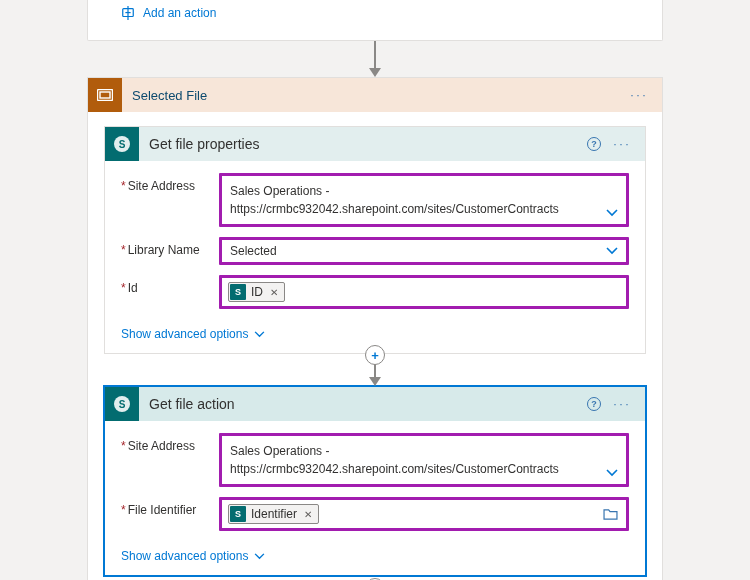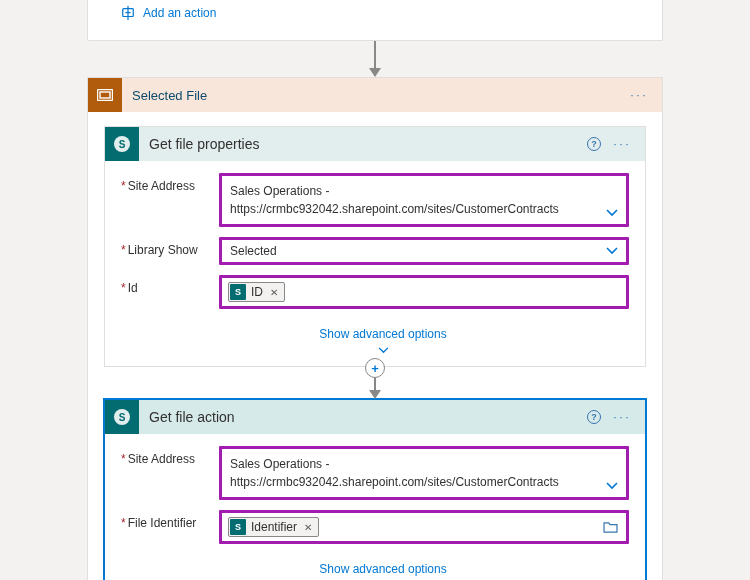--- a/index.html
+++ b/index.html
@@ -38,21 +38,21 @@
   .form-label .req { color: #a4262c; margin-right: 2px; }
   .form-field { flex: 1; border: 3px solid #a21caf; border-radius: 1px; background: #fff; min-height: 28px; display: flex; align-items: center; padding: 4px 28px 4px 8px; position: relative; font-size: 12px; color: #323130; }
   .form-field.multi { flex-wrap: wrap; line-height: 1.5; padding-top: 6px; padding-bottom: 6px; }
   .chev-down { position: absolute; right: 8px; bottom: 7px; color: #0078d4; }
   .folder-ic { position: absolute; right: 8px; top: 50%; transform: translateY(-50%); color: #3875b0; }
 
   .token { display: inline-flex; align-items: center; background: #f3f2f1; border: 1px solid #8a8886; border-radius: 2px; padding: 1px 6px 1px 1px; gap: 5px; height: 20px; }
   .token-icon { width: 16px; height: 16px; background: #036c70; color: #fff; display: flex; align-items: center; justify-content: center; font-size: 9px; font-weight: 700; border-radius: 1px; }
   .token-x { color: #605e5c; font-size: 10px; margin-left: 2px; }
 
-  .advanced-row { color: #0078d4; font-size: 12px; padding-left: 16px; padding-bottom: 12px; display: flex; align-items: center; gap: 6px; flex-direction: column; }
+  .advanced-row { color: #0078d4; font-size: 12px; padding-left: 16px; padding-bottom: 12px; display: flex; align-items: center; gap: 6px; }
 
   .inner-arrow { display: flex; flex-direction: column; align-items: center; position: relative; }
   .inner-arrow .arrow-line { height: 22px; }
 
   svg { display: block; }
   .help-ic { width:14px; height:14px; border:1.5px solid #3875b0; border-radius:50%; display:inline-flex; align-items:center; justify-content:center; font-size:9px; font-weight:700; color:#3875b0; }
 </style>
 </head>
 <body>
 
@@ -111,21 +111,21 @@
                 <div style="width:100%"><span>Sales Operations -</span></div>
                 <div style="width:100%"><span>https://crmbc932042.sharepoint.com/sites/CustomerContracts</span></div>
                 <span class="chev-down">
                     <svg width="12" height="8" viewBox="0 0 12 8">
                       <path d="M1 1l5 5 5-5" fill="none" stroke="#0078d4" stroke-width="1.6"></path>
                     </svg>
                   </span>
               </div>
             </div>
             <div class="form-row">
-              <div class="form-label"><span class="req">*</span><span>Library Show</span></div>
+              <div class="form-label"><span class="req">*</span><span>Library Name</span></div>
               <div class="form-field">
                 <span>Selected</span>
                 <span class="chev-down">
                     <svg width="12" height="8" viewBox="0 0 12 8">
                       <path d="M1 1l5 5 5-5" fill="none" stroke="#0078d4" stroke-width="1.6"></path>
                     </svg>
                   </span>
               </div>
             </div>
             <div class="form-row">

